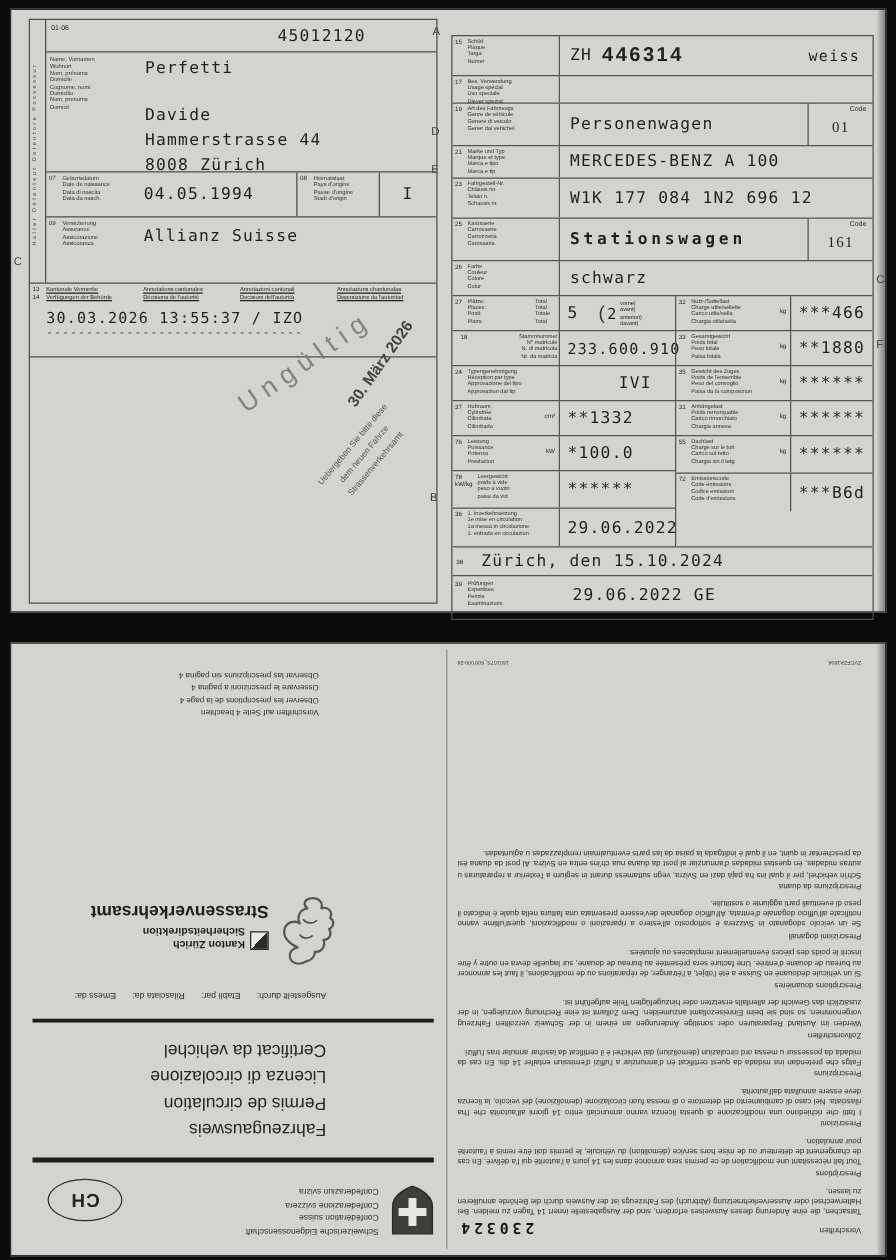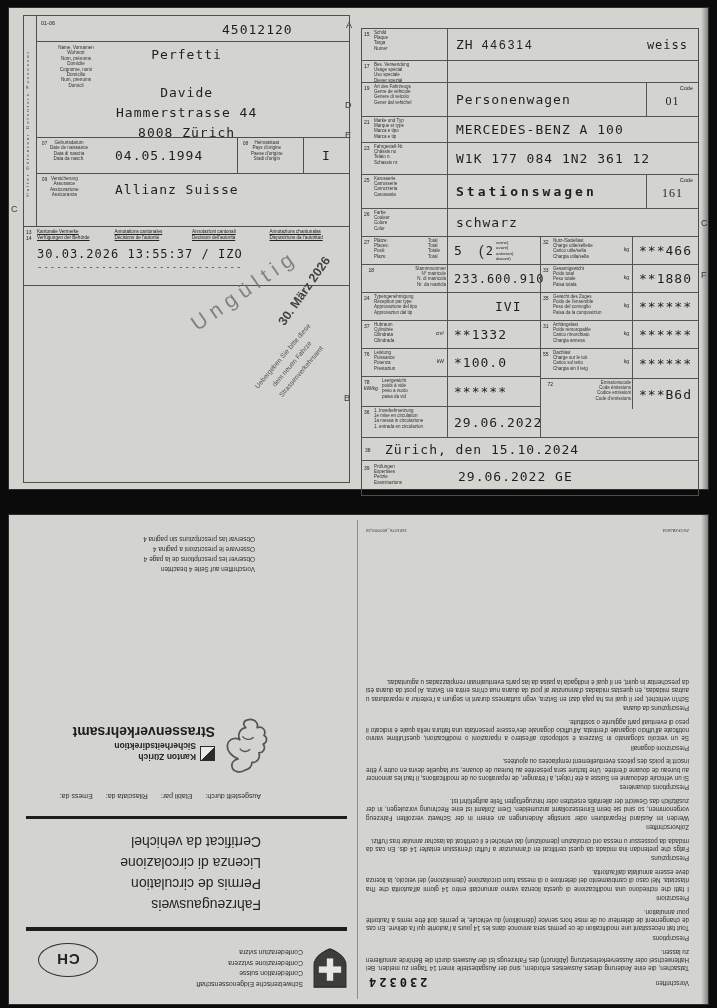--- a/index.html
+++ b/index.html
@@ -14,21 +14,21 @@
   
   .mono{font-family:"DejaVu Sans Mono",monospace;color:#1f1f1f;}
   .v13{font-size:13px;letter-spacing:1px;}
   .v12{font-size:12px;letter-spacing:1px;}
   .lbl{font-size:4.6px;line-height:1.18;white-space:pre-line;color:#2f2f2f;}
   .num{font-size:5px;color:#2f2f2f;}
   .sideletter{position:absolute;font-size:9px;color:#3a3a3a;}
 
   
   .lt{position:absolute;left:14px;top:7px;width:327px;height:468px;border:1px solid #4f4f4c;box-sizing:border-box;}
-  .lt-top{display:flex;text-align:center;}
+  .lt-top{display:flex;}
   .vstrip{width:13px;border-right:1px solid #4f4f4c;box-sizing:border-box;position:relative;}
   .vtext{position:absolute;top:34px;left:1px;writing-mode:vertical-rl;transform:rotate(180deg);
          font-size:4.4px;letter-spacing:2px;color:#444;}
   .lt-main{flex:1;}
   .lrow{border-bottom:1px solid #4f4f4c;box-sizing:border-box;position:relative;}
   .lcell{display:flex;box-sizing:border-box;}
   .bl{border-left:1px solid #4f4f4c;}
   .docnum{position:absolute;left:185px;top:6px;}
   .range{position:absolute;left:4px;top:4px;font-size:5.5px;}
   .holderval{padding:5px 0 0 4px;}
@@ -52,21 +52,21 @@
   .rt{position:absolute;left:352px;top:20px;width:338px;height:468px;border:1px solid #4f4f4c;box-sizing:border-box;}
   .rrow{display:flex;border-bottom:1px solid #55554f;box-sizing:border-box;}
   .rl{width:86px;min-width:86px;border-right:1px solid #55554f;display:flex;padding:1px 1px 0 2px;box-sizing:border-box;}
   .rn{width:10px;font-size:5px;padding-top:1px;}
   .rlb{flex:1;font-size:4.5px;line-height:1.16;white-space:pre-line;color:#2f2f2f;}
   .runit{font-size:5px;margin:8px 2px 0 0;}
   .rv{flex:1;display:flex;align-items:center;padding-left:8px;position:relative;}
   .code{width:52px;min-width:52px;border-left:1px solid #55554f;position:relative;box-sizing:border-box;}
   .code .t{position:absolute;top:2px;right:5px;font-size:5.5px;}
   .code .v{position:absolute;top:50%;left:0;right:0;transform:translateY(-38%);text-align:center;font-family:Liberation Serif, serif;}
-  .platenum{font-weight:normal;font-size:12px;letter-spacing:2px;margin-left:8px;}
+  .platenum{font-weight:bold;font-size:16px;letter-spacing:2px;margin-left:8px;}
   .platecolor{margin-left:auto;margin-right:10px;}
   .pair{display:flex;}
   .pcolL{width:178px;min-width:178px;}
   .pcolR{flex:1;border-left:1px solid #55554f;box-sizing:border-box;}
   .prow{display:flex;border-bottom:1px solid #55554f;box-sizing:border-box;}
   .prl{width:86px;min-width:86px;border-right:1px solid #55554f;display:flex;padding:1px 1px 0 2px;box-sizing:border-box;}
   .prlR{width:92px;min-width:92px;}
   .prv{flex:1;display:flex;align-items:center;padding-left:6px;}
   .prvR{justify-content:flex-end;padding-right:6px;}
   .seatbrace{font-size:15px;font-weight:300;margin:0 2px 0 16px;color:#333;}
@@ -275,21 +275,21 @@
 
       <div class="rrow" style="height:32px;">
         <div class="rl">
           <span class="rn">23</span>
           <span class="rlb">Fahrgestell-Nr.
 Châssis no
 Telaio n.
 Schassis nr.</span>
         </div>
         <div class="rv">
-            <span class="mono v13">W1K 177 084 1N2 361 12</span>
+            <span class="mono v13">W1K 177 084 1N2 696 12</span>
           </div>
       </div>
 
       <div class="rrow" style="height:34px;">
         <div class="rl">
           <span class="rn">25</span>
           <span class="rlb">Karosserie
 Carrosserie
 Carrozzeria
 Carossaria</span>
@@ -475,21 +475,21 @@
               <span class="rlb">Dachlast
 Charge sur le toit
 Carico sul tetto
 Chargia sin il tetg</span>
               <span class="runit">kg</span>
             </div>
             <div class="prv prvR">
                 <span class="mono v13">******</span>
               </div>
           </div>
-          <div class="prow" style="height:30px;border-bottom:none;text-align:right;">
+          <div class="prow" style="height:30px;border-bottom:none;">
             <div class="prl prlR">
               <span class="rn">72</span>
               <span class="rlb">Emissionscode
 Code émissions
 Codice emissioni
 Code d'emissiuns</span>
             </div>
             <div class="prv prvR">
                 <span class="mono v13">***B6d</span>
               </div>

